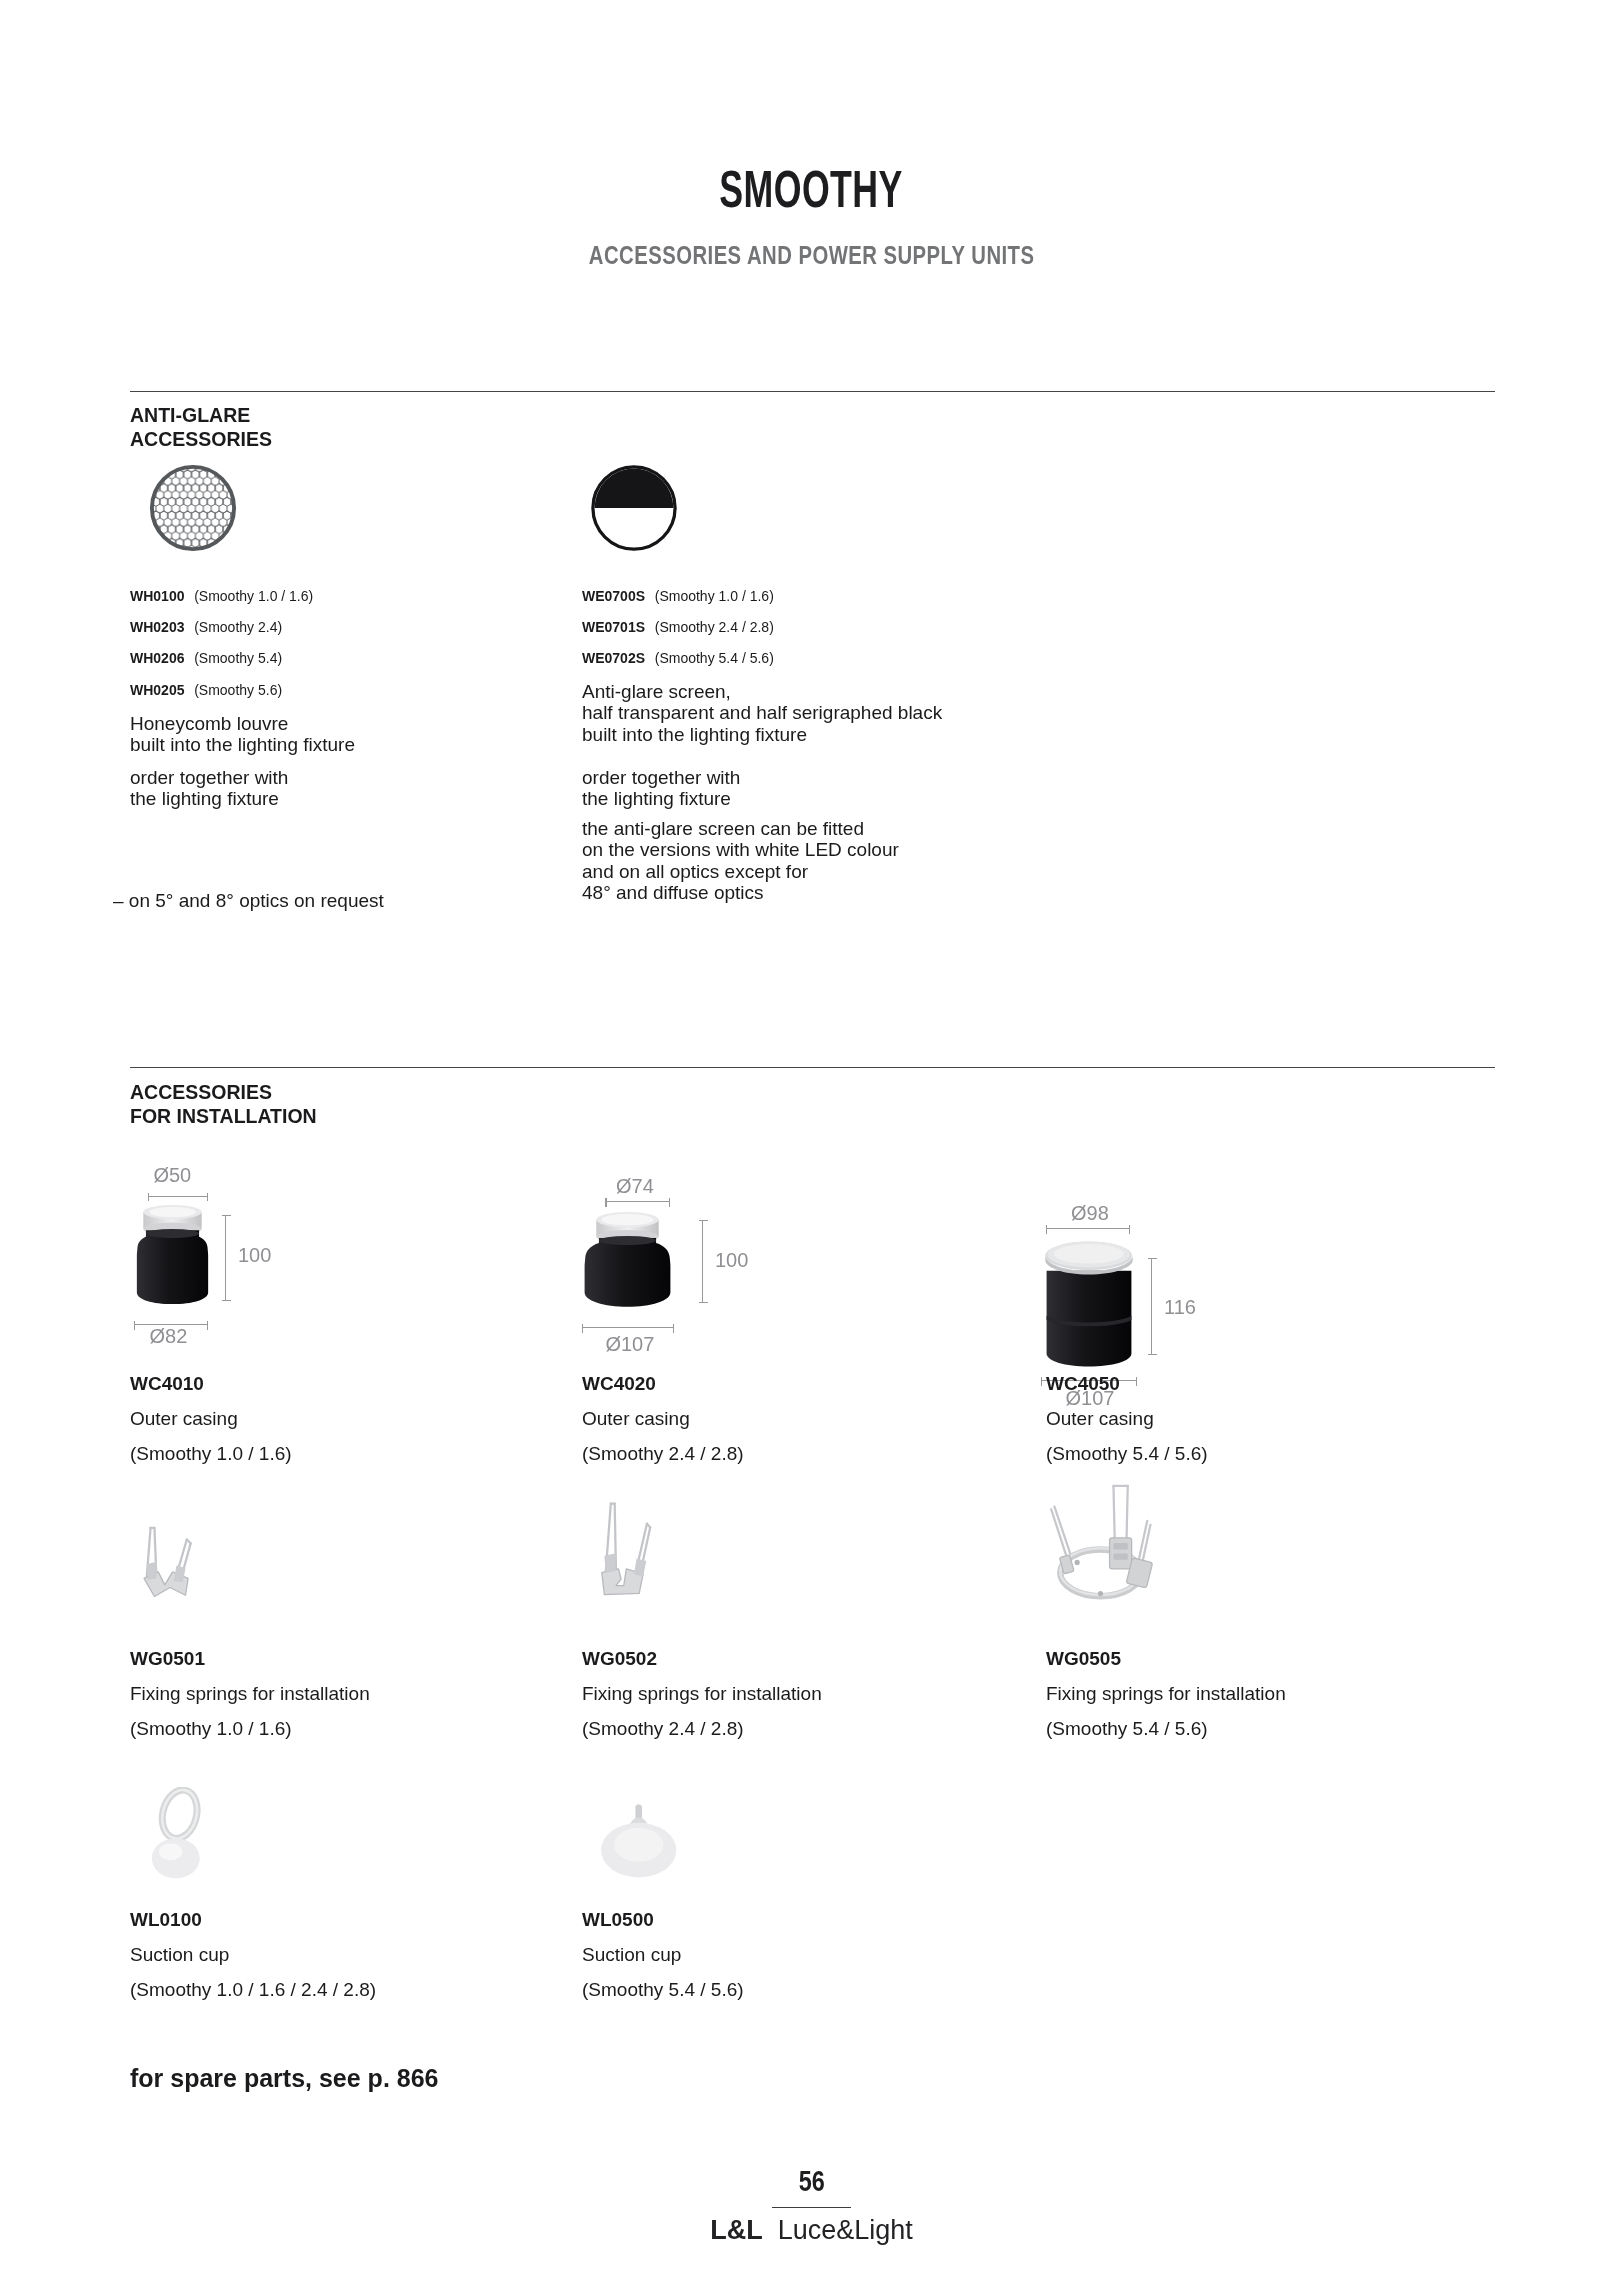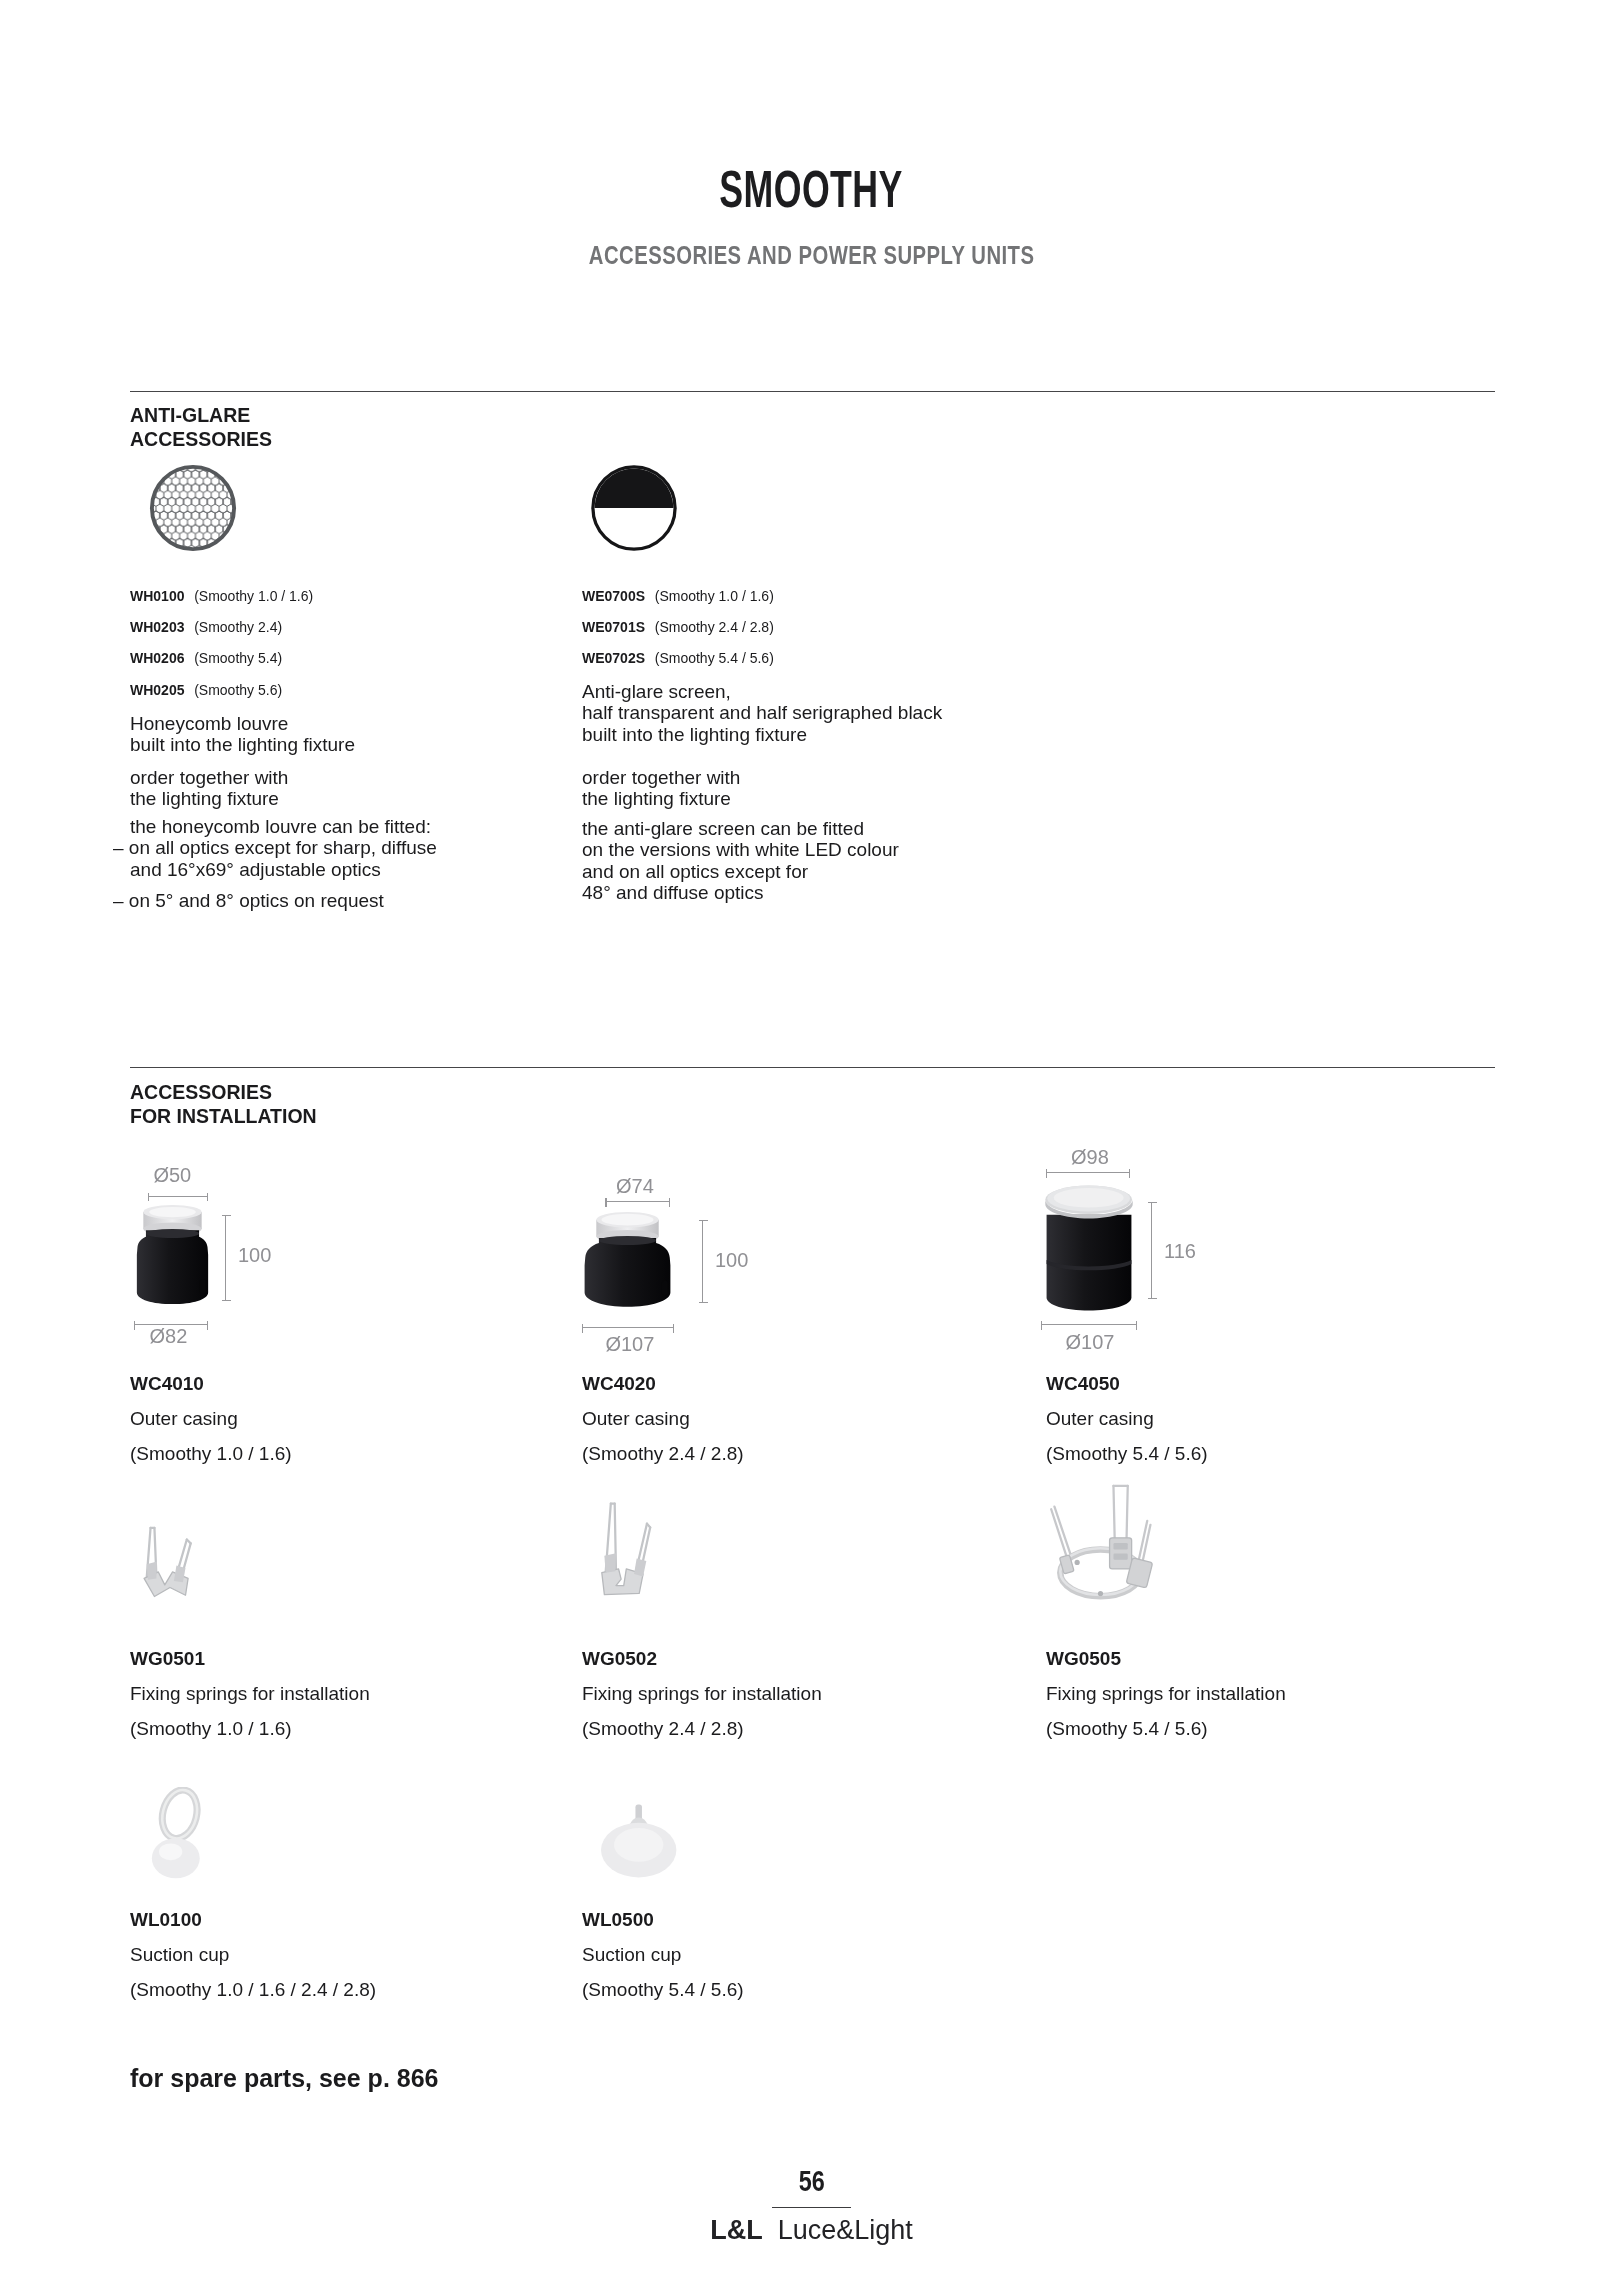--- a/index.html
+++ b/index.html
@@ -122,25 +122,20 @@
   </div>
 
   <div class="para" style="left:130px;top:713px">
     <div class="line">Honeycomb louvre</div>
     <div class="line">built into the lighting fixture</div>
   </div>
   <div class="para" style="left:130px;top:767px">
     <div class="line">order together with</div>
     <div class="line">the lighting fixture</div>
   </div>
-  <div class="para" style="left:130px;top:816px">
-    <div class="line">the honeycomb louvre can be fitted:</div>
-    <div class="line hang">– on all optics except for sharp, diffuse</div>
-    <div class="line">and 16°x69° adjustable optics</div>
-  </div>
   <div class="para" style="left:130px;top:890px">
     <div class="line hang">– on 5° and 8° optics on request</div>
   </div>
 
   <div class="para" style="left:582px;top:681px">
     <div class="line">Anti-glare screen,</div>
     <div class="line">half transparent and half serigraphed black</div>
     <div class="line">built into the lighting fixture</div>
   </div>
   <div class="para" style="left:582px;top:767px">
@@ -212,21 +207,21 @@
         <i class="b"></i>
       </div>
     <div class="dim-label" style="left:133px;top:86px">100</div>
     <div class="dim-h" style="left:0px;top:164px;width:92px">
         <i class="l"></i>
         <i class="r"></i>
       </div>
     <div class="dim-label" style="left:23.4px;top:170px">Ø107</div>
   </div>
 
-  <div class="abs" style="left:1046px;top:1145px;width:312px;height:221px">
+  <div class="abs" style="left:1046px;top:1201px;width:312px;height:221px">
     <div class="dim-label" style="left:25px;top:1.3px">Ø98</div>
     <div class="dim-h" style="left:0px;top:27px;width:84px">
         <i class="l"></i>
         <i class="r"></i>
       </div>
     <div class="abs" style="left:-5.2px;top:36px">
       <svg viewBox="0 0 147 210" width="96" height="136">
         <path d="M8 52 V180 C8 192 37 200 73 200 C109 200 139 192 139 180 V52 Z" fill="url(#gBody)"></path>
         <path d="M8 122 C20 128 45 132 73 132 C101 132 127 128 139 122 V128 C127 134 101 138 73 138 C45 138 20 134 8 128 Z" fill="#26262b"></path>
         <path d="M6 28 C6 42 36 52 73 52 C110 52 141 42 141 28 L141 36 C141 48 110 58 73 58 C36 58 6 48 6 36 Z" fill="#c2c3c6"></path>

